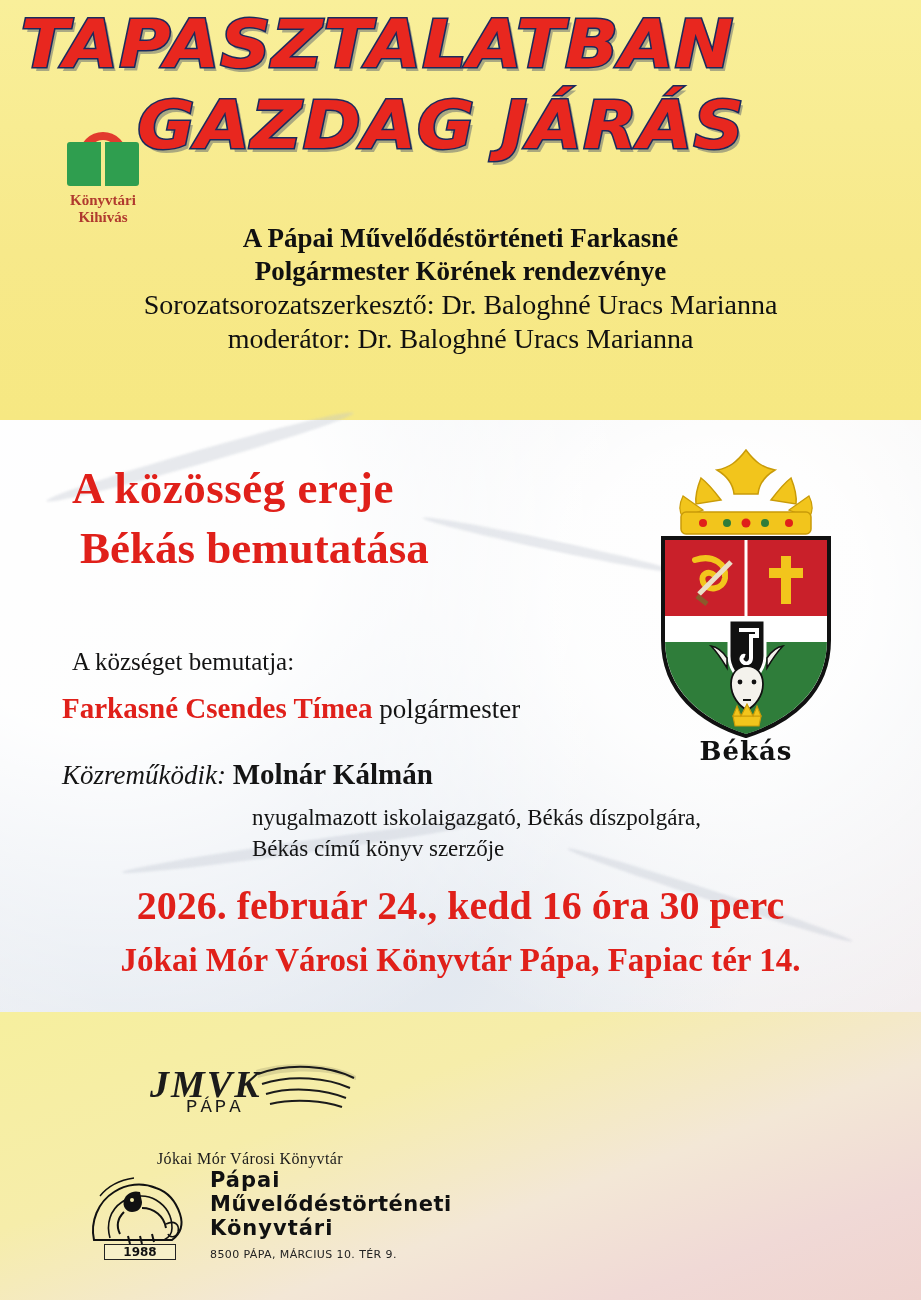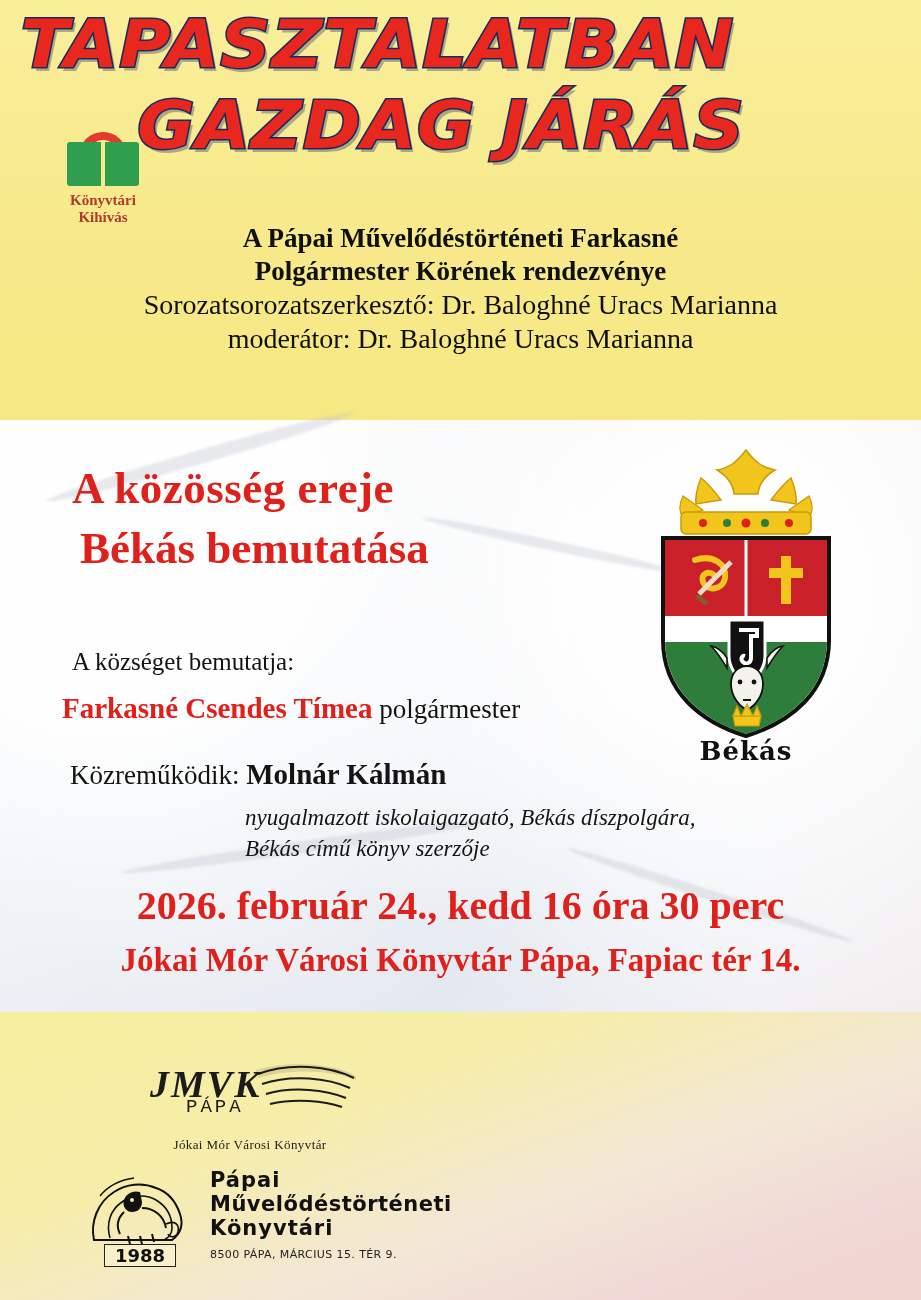--- a/index.html
+++ b/index.html
@@ -189,32 +189,31 @@
   }
 
   .contrib-row {
     position: absolute;
     left: 62px;
     top: 338px;
     font-size: 27px;
     color: #141414;
   }
   .contrib-row .lbl {
-    margin-left: 8px;
+    font-style: italic;
   }
   .contrib-row .name {
     font-weight: bold;
     font-size: 29px;
   }
   .contrib-desc {
     position: absolute;
-    left: 245px;
+    left: 252px;
     top: 382px;
     font-size: 23px;
-    font-style: italic;
     color: #141414;
     line-height: 1.35;
   }
 
   .date-line {
     position: absolute;
     left: 0;
     top: 462px;
     width: 921px;
     text-align: center;
@@ -295,23 +294,23 @@
   }
   .jmvk-sub {
     position: absolute;
     left: 46px; top: 36px;
     font-family: Liberation Mono, monospace;
     font-size: 19px;
     letter-spacing: 3px;
     color: #1b1b1b;
   }
   .jmvk-name {
-    margin-top: 7px;
+    margin-top: 20px;
     font-family: "Liberation Serif", serif;
-    font-size: 13px;
+    font-size: 16px;
     color: #1b1b1b;
     letter-spacing: 0.4px;
   }
 
   .pmtt-logo {
     position: absolute;
     left: 80px;
     top: 150px;
     width: 400px;
     height: 110px;
@@ -323,21 +322,21 @@
     height: 104px;
   }
   .pmtt-year {
     position: absolute;
     left: 24px;
     top: 82px;
     width: 70px;
     text-align: center;
     border: 1px solid #222;
     font-family: "DejaVu Sans", sans-serif;
-    font-size: 18px;
+    font-size: 12px;
     font-weight: bold;
     color: #111;
     background: #f7f0c9;
   }
   .pmtt-text {
     position: absolute;
     left: 130px;
     top: 6px;
     font-family: "DejaVu Sans", sans-serif;
     color: #111;
@@ -504,18 +503,18 @@
           <path d="M48 74 L50 82 M60 74 L62 82 M72 72 L74 80" stroke="#111" stroke-width="2"></path>
           <path d="M86 62 C94 58 100 62 98 70 C96 76 90 76 88 72" fill="none" stroke="#111" stroke-width="1.6"></path>
           <path d="M20 34 C28 24 40 18 54 16" fill="none" stroke="#111" stroke-width="1.4"></path>
         </svg>
         <div class="pmtt-year">1988</div>
         <div class="pmtt-text">
           <div class="l1">Pápai</div>
           <div class="l2">Művelődéstörténeti</div>
           <div class="l3">Könyvtári</div>
         </div>
-        <div class="pmtt-addr">8500 PÁPA, MÁRCIUS 15. TÉR 9.</div>
+        <div class="pmtt-addr">8500 PÁPA, MÁRCIUS 10. TÉR 9.</div>
       </div>
     </div>
 
   </div>
 </div>
 
 </body></html>

